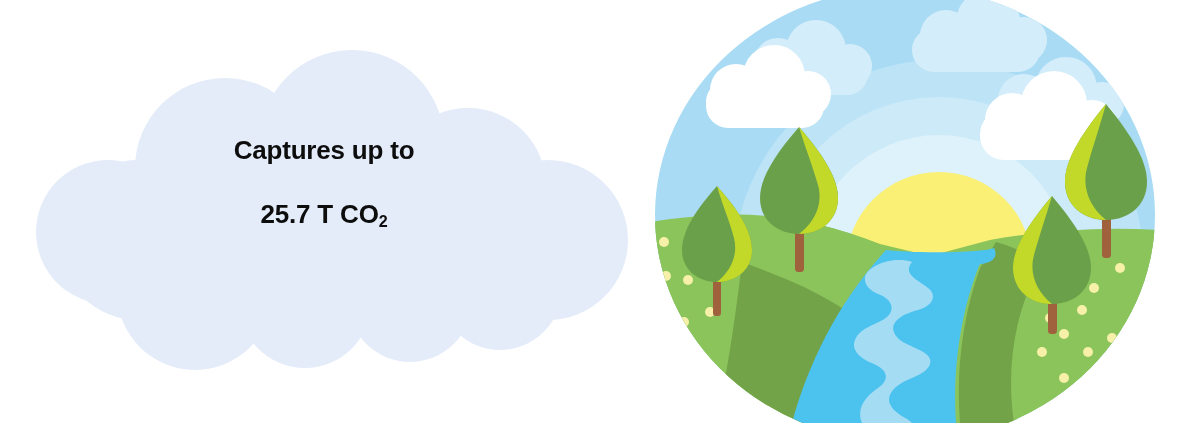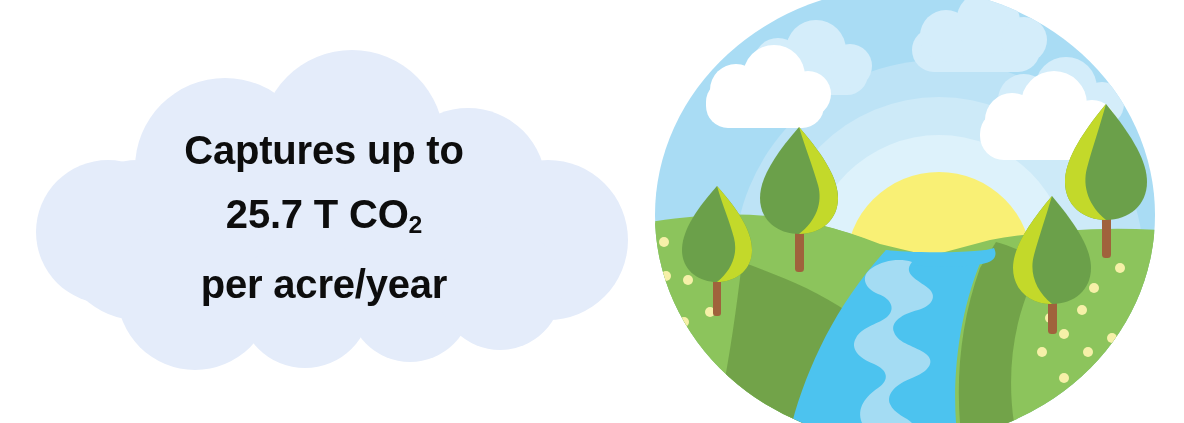--- a/index.html
+++ b/index.html
@@ -15,21 +15,21 @@
   
   .cloud-panel{
     position:absolute;left:0px;top:0px;width:650px;height:423px;
   }
   .cloud-svg{position:absolute;left:0;top:0;}
   .cloud-text{
     position:absolute;left:38px;top:118px;width:572px;
     text-align:center;
     color:#0d0d0d;
     font-weight:bold;
-    font-size:40px;
+    font-size:26px;
     line-height:64px;
     letter-spacing:-0.2px;
     white-space:nowrap;
   }
   .cloud-line{display:block;}
   .cloud-line sub{font-size:0.62em;vertical-align:baseline;position:relative;top:0.22em;}
 
   
   .illus{position:absolute;left:650px;top:0px;width:534px;height:423px;}
   .illus svg{display:block;}
@@ -57,21 +57,20 @@
         <circle cx="195" cy="292" r="78"></circle>
         <circle cx="305" cy="302" r="66"></circle>
         <circle cx="410" cy="300" r="62"></circle>
         <circle cx="500" cy="288" r="62"></circle>
       </g>
     </svg>
 
     <div class="cloud-text">
       <span class="cloud-line">Captures up to</span>
       <span class="cloud-line"><span>25.7 T CO</span><sub>2</sub></span>
-      <span class="cloud-line">per acre/year</span>
     </div>
   </div>
 
   <div class="illus">
     <svg width="534" height="423" viewBox="0 0 534 423" aria-hidden="true">
       <defs>
 
         <clipPath id="scene-clip">
           <ellipse cx="255" cy="215" rx="250" ry="228"></ellipse>
         </clipPath>

